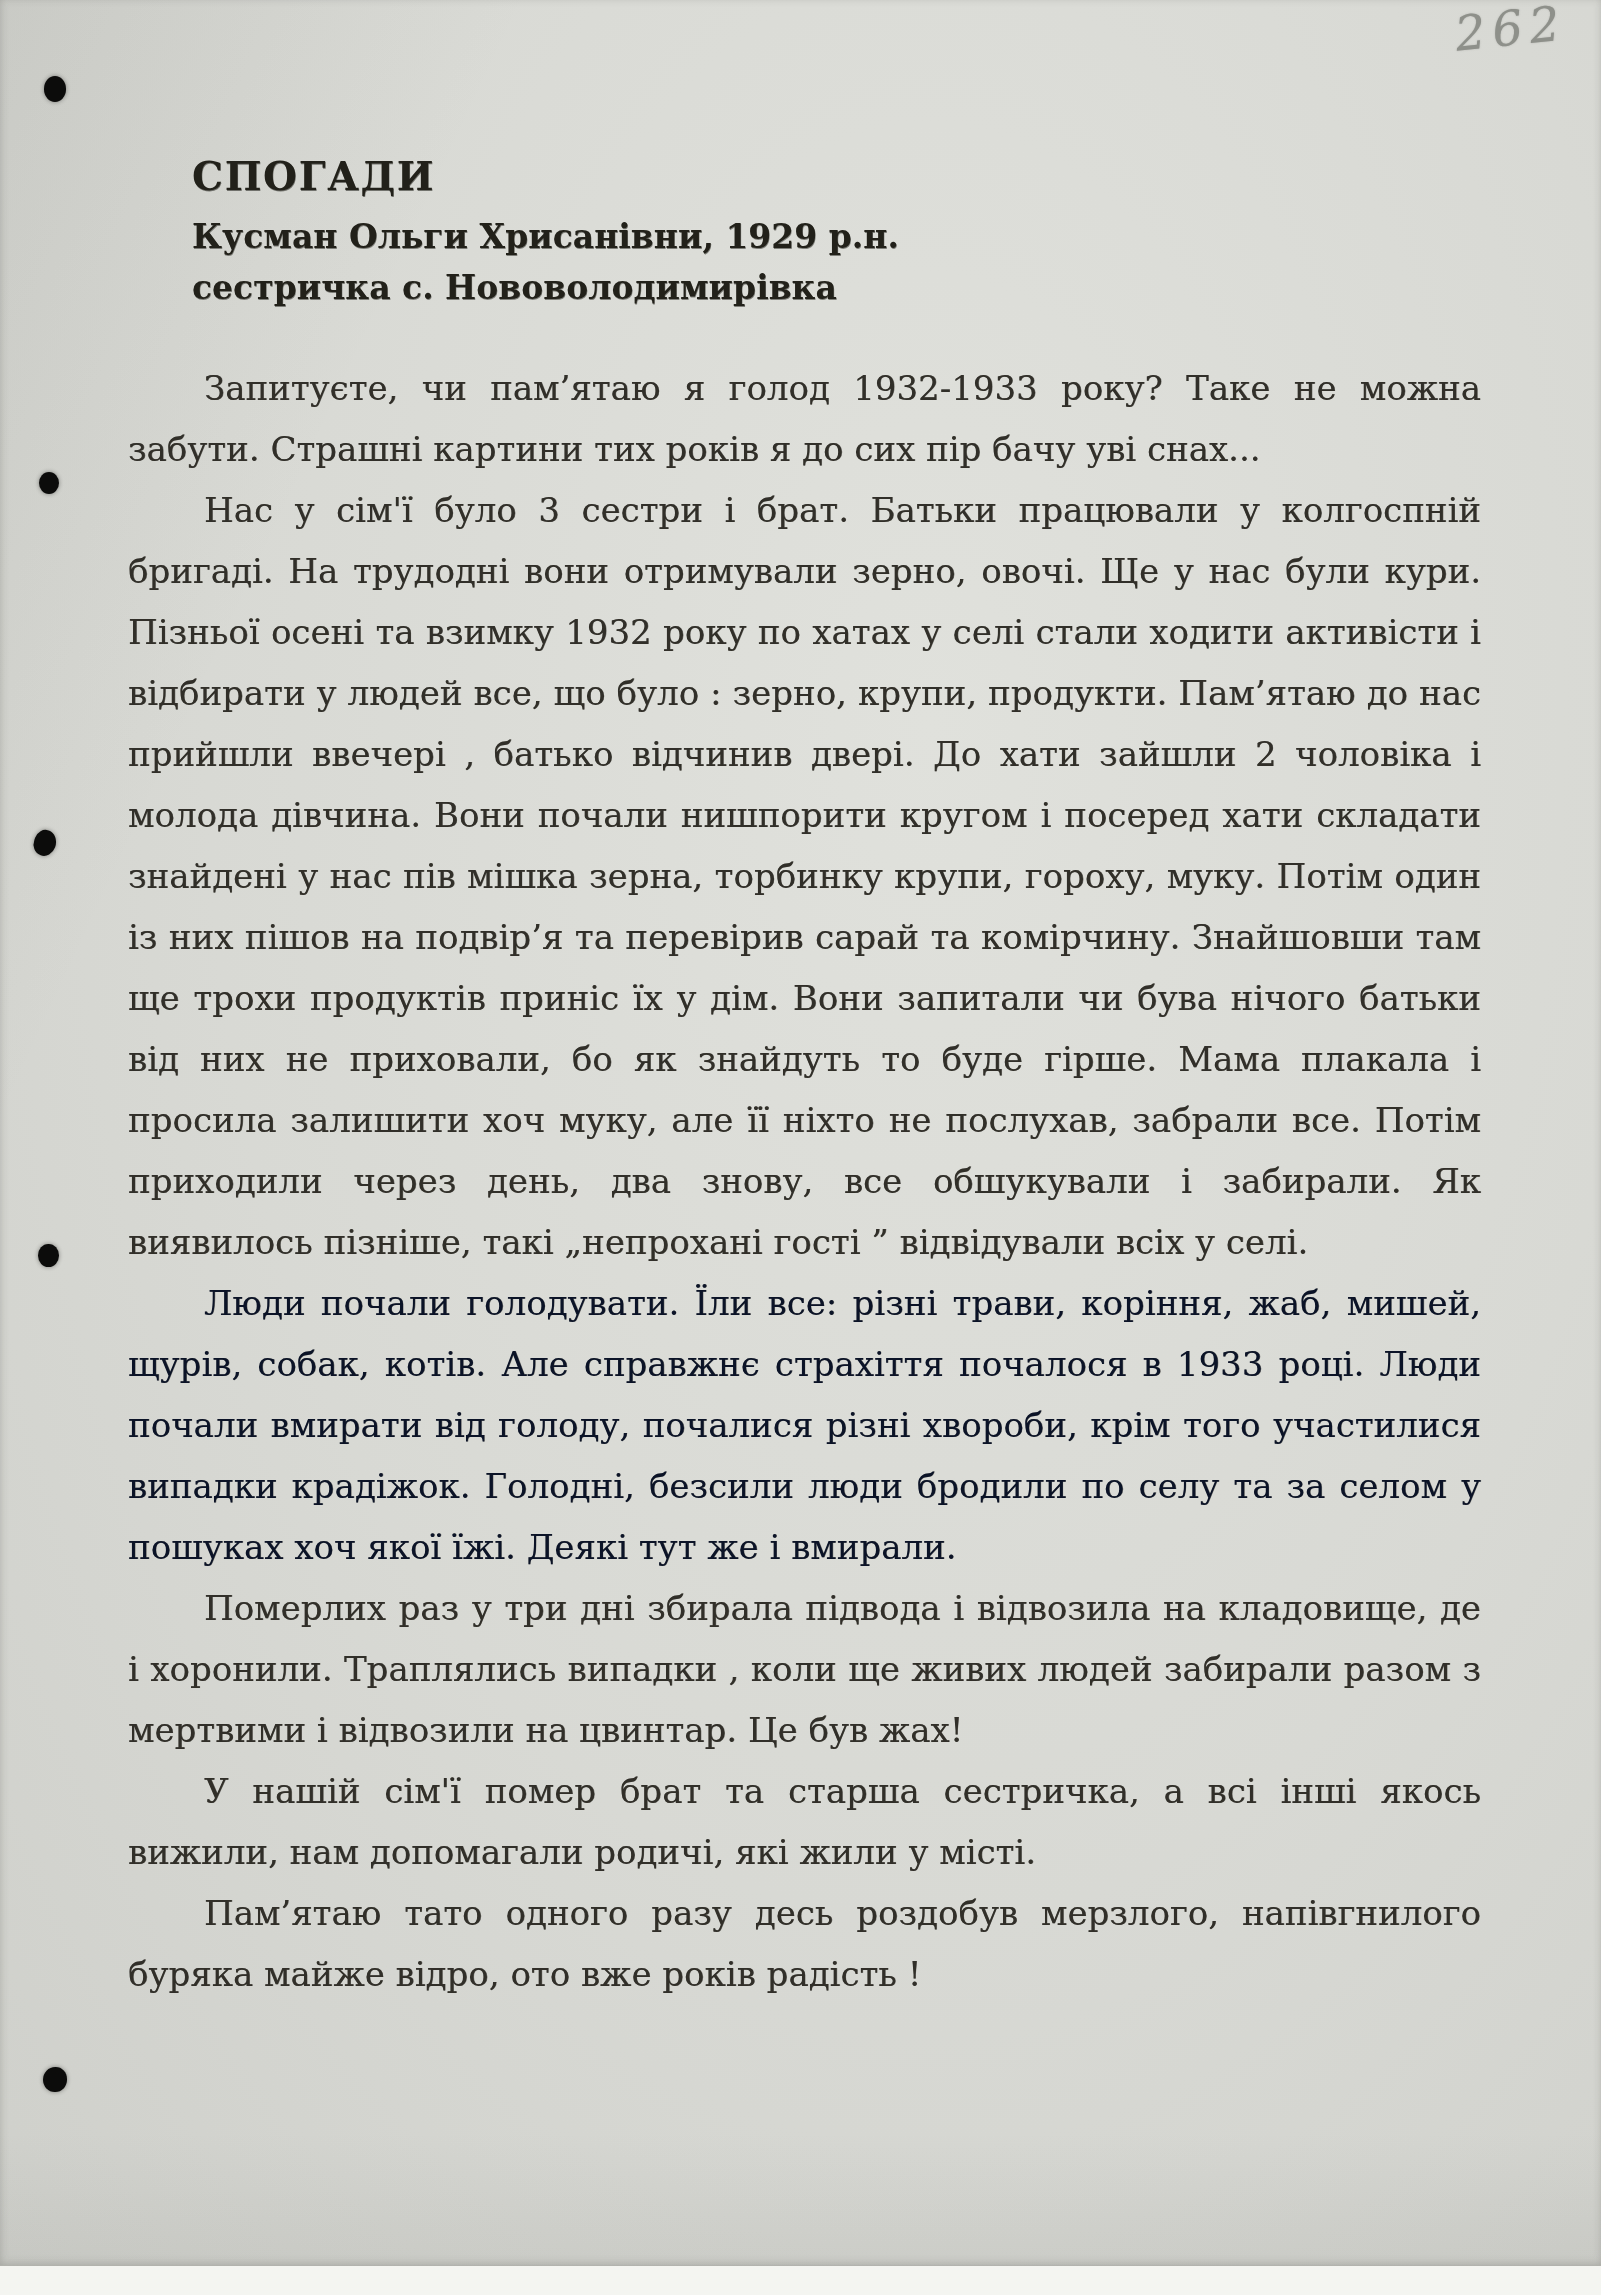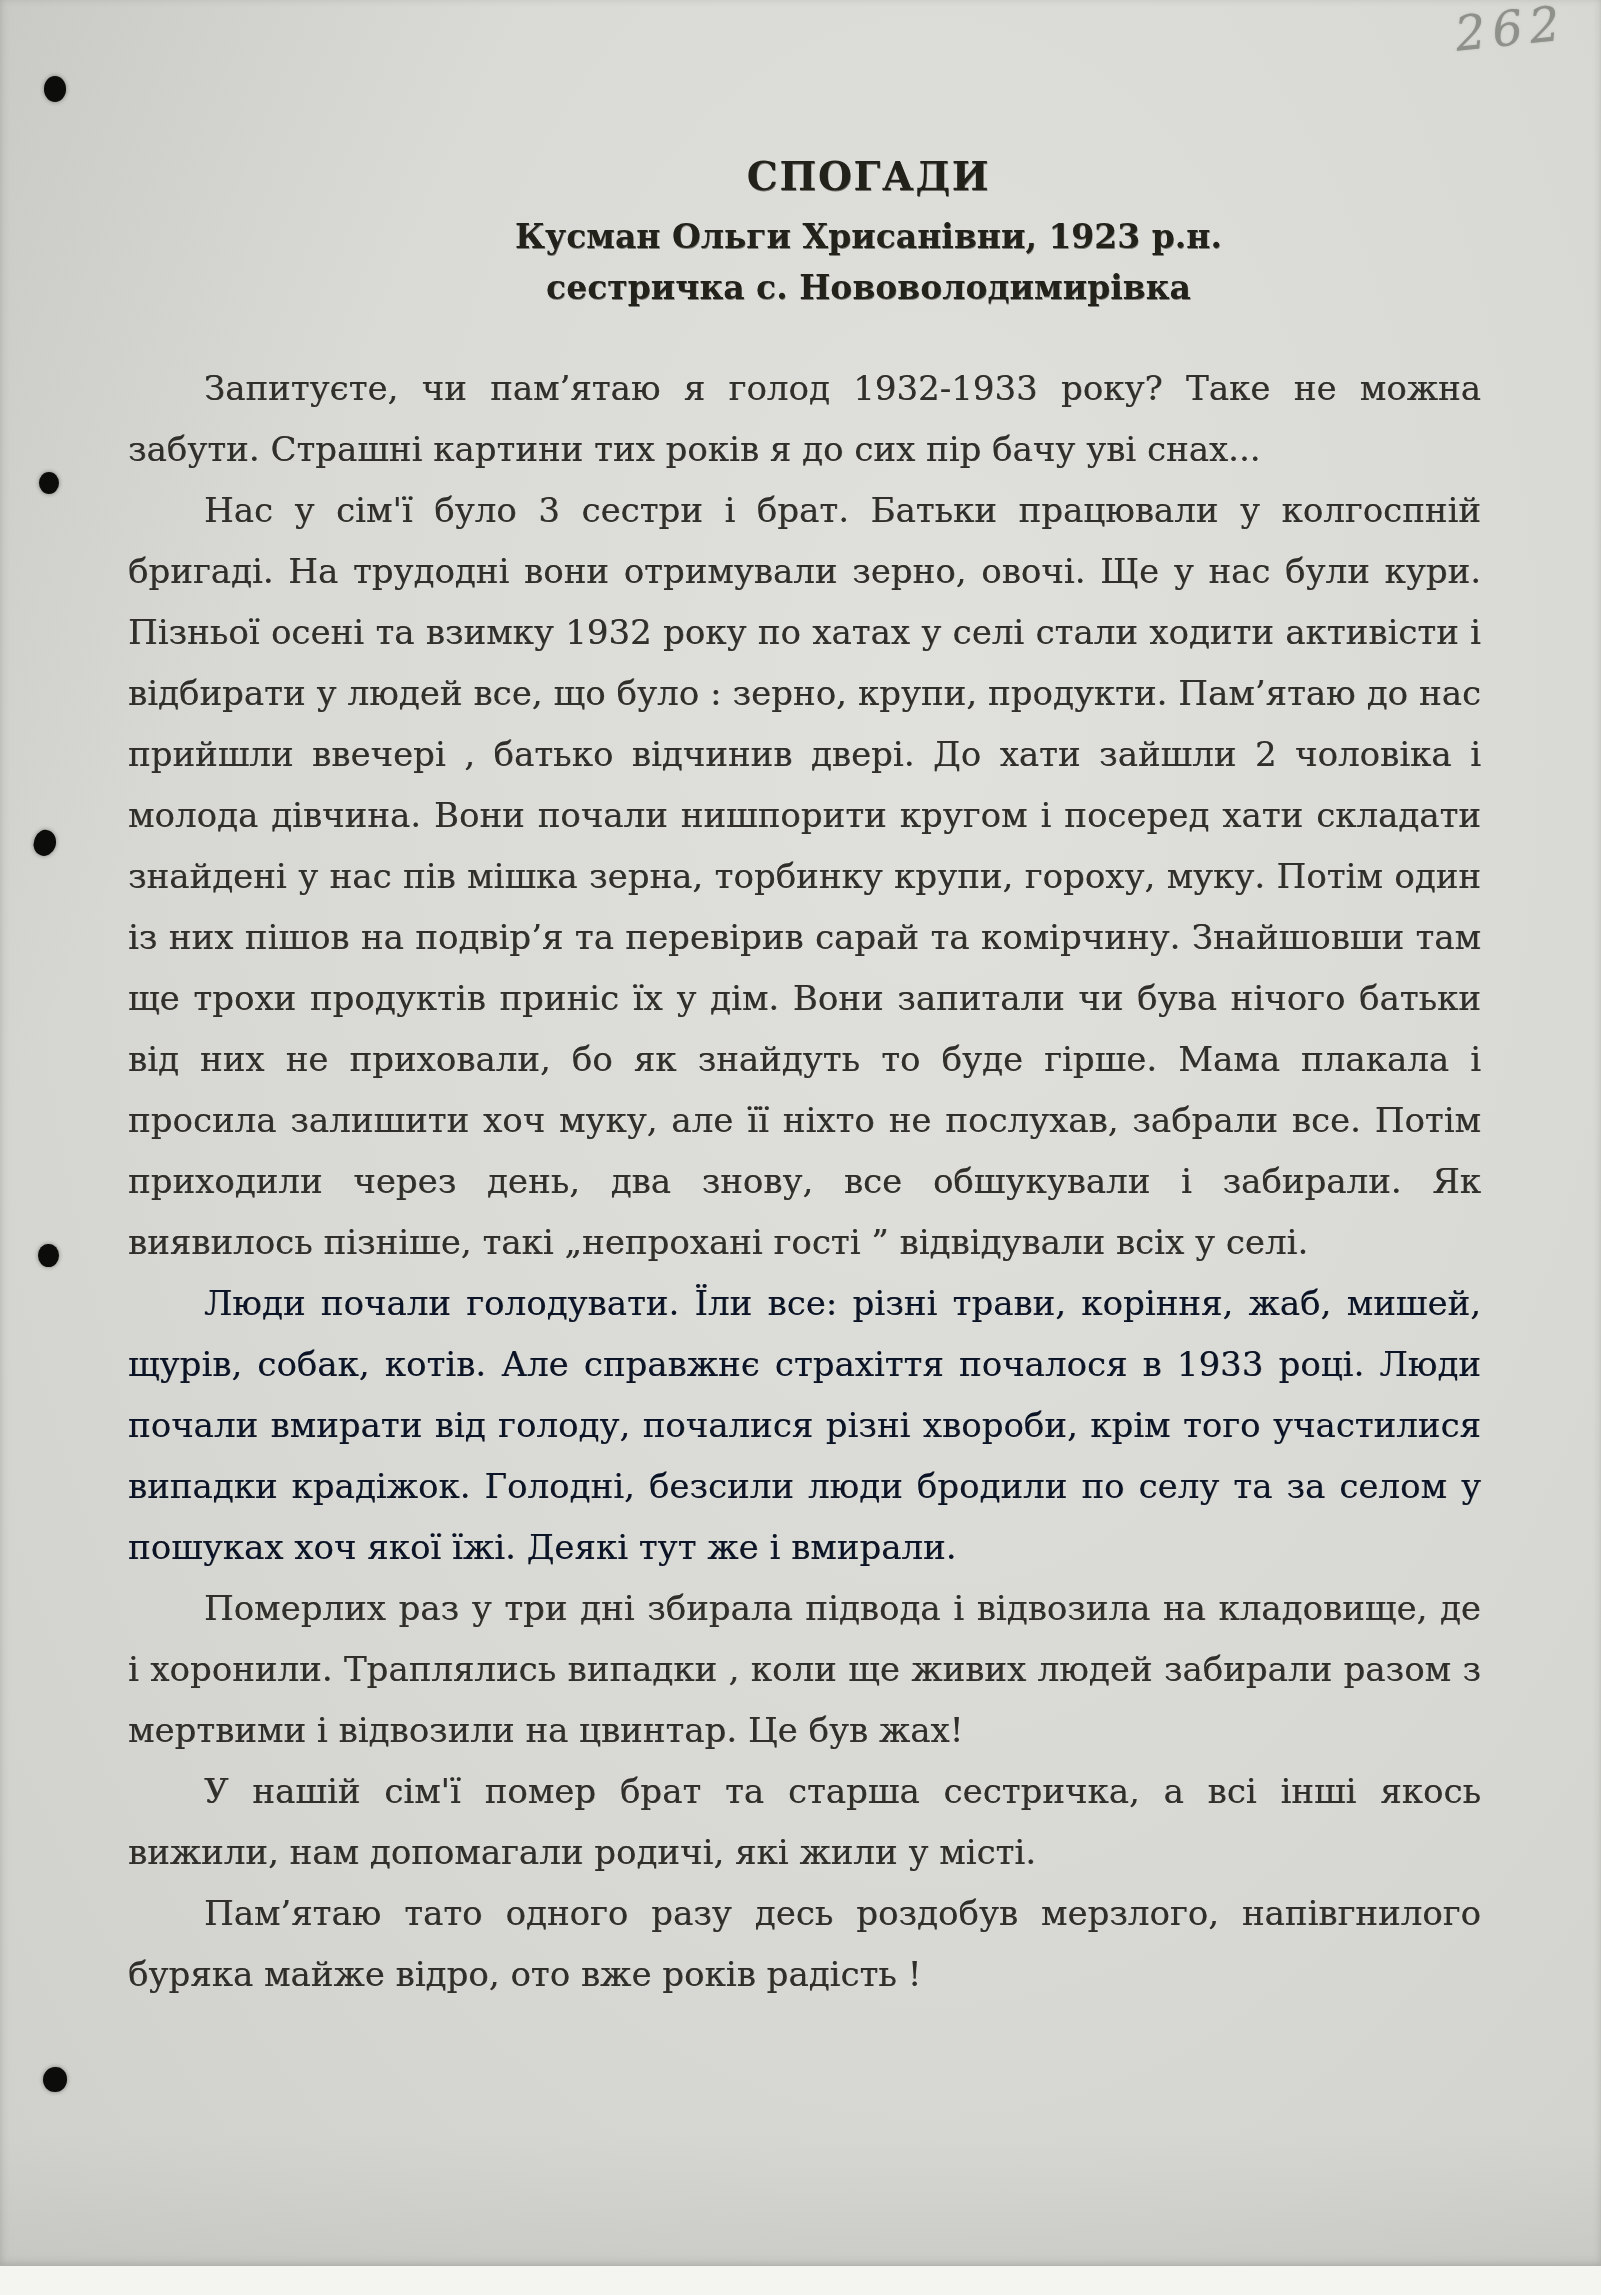--- a/index.html
+++ b/index.html
@@ -49,21 +49,21 @@
     color:#8e908a;transform:rotate(-6deg);
     text-shadow:0 0 1.6px rgba(140,142,136,.6);
   }
 
   
   .doc{
     position:absolute;left:128px;top:153px;width:1353px;
     color:#34322c;
     filter:blur(0.3px) contrast(1.04);
   }
-  .doc-header{transform:translateX(64px);text-align:center;color:#26251e;}
+  .doc-header{transform:translateX(64px);color:#26251e;}
   .doc-title{
     margin:0;font-size:39px;font-weight:bold;letter-spacing:1.6px;
     text-shadow:0.5px 0.5px 0.6px rgba(35,35,30,.55);
   }
   .doc-subtitle{
     margin:11.5px 0 0;font-size:33px;font-weight:bold;line-height:51px;
     text-shadow:0.5px 0.5px 0.6px rgba(35,35,30,.5);
   }
   .doc-body{margin-top:45px;}
   .doc-body p{
@@ -86,21 +86,21 @@
   <span class="hole h2"></span>
   <span class="hole h3"></span>
   <span class="hole h4"></span>
   <span class="hole h5"></span>
 
   <div class="page-num">262</div>
 
   <div class="doc">
     <div class="doc-header">
       <h1 class="doc-title">СПОГАДИ</h1>
-      <h2 class="doc-subtitle">Кусман Ольги Хрисанівни, 1923 р.н.</h2>
+      <h2 class="doc-subtitle">Кусман Ольги Хрисанівни, 1929 р.н.</h2>
       <h2 class="doc-subtitle" style="margin-top:0;">сестричка с. Нововолодимирівка</h2>
     </div>
 
     <div class="doc-body">
       <p>Запитуєте, чи пам’ятаю я голод 1932-1933 року? Таке не можна забути. Страшні картини тих років я до сих пір бачу уві снах...</p>
       <p>Нас у сім'ї було 3 сестри і брат. Батьки працювали у колгоспній бригаді. На трудодні вони отримували зерно, овочі. Ще у нас були кури. Пізньої осені та взимку 1932 року по хатах у селі стали ходити активісти і відбирати у людей все, що було : зерно, крупи, продукти. Пам’ятаю до нас прийшли ввечері , батько відчинив двері. До хати зайшли 2 чоловіка і молода дівчина. Вони почали нишпорити кругом і посеред хати складати знайдені у нас пів мішка зерна, торбинку крупи, гороху, муку. Потім один із них пішов на подвір’я та перевірив сарай та комірчину. Знайшовши там ще трохи продуктів приніс їх у дім. Вони запитали чи бува нічого батьки від них не приховали, бо як знайдуть то буде гірше. Мама плакала і просила залишити хоч муку, але її ніхто не послухав, забрали все. Потім приходили через день, два знову, все обшукували і забирали.  Як виявилось пізніше, такі „непрохані гості ” відвідували всіх у селі.</p>
       <p class="faded">Люди почали голодувати. Їли все: різні трави, коріння, жаб, мишей, щурів, собак, котів. Але справжнє страхіття почалося в 1933 році. Люди почали вмирати від голоду, почалися різні хвороби, крім того участилися випадки крадіжок. Голодні, безсили люди бродили по селу та за селом у пошуках хоч якої їжі. Деякі тут же і вмирали.</p>
       <p>Померлих раз у три дні збирала підвода і відвозила на кладовище, де і хоронили. Траплялись випадки , коли ще живих людей забирали разом з мертвими і відвозили на цвинтар. Це був жах!</p>
       <p>У нашій сім'ї помер брат та старша сестричка, а всі інші якось вижили, нам допомагали родичі, які жили у місті.</p>
       <p>Пам’ятаю тато одного разу десь роздобув мерзлого, напівгнилого буряка майже відро, ото вже років радість !</p>

